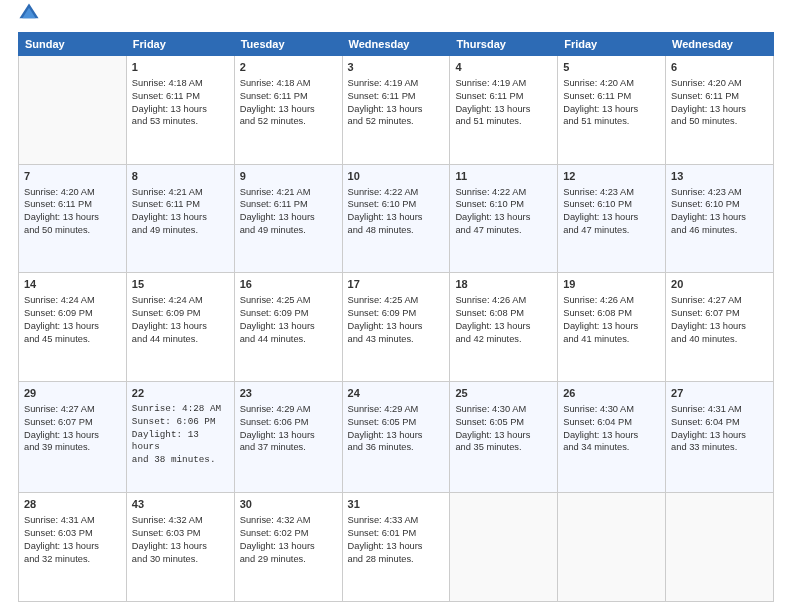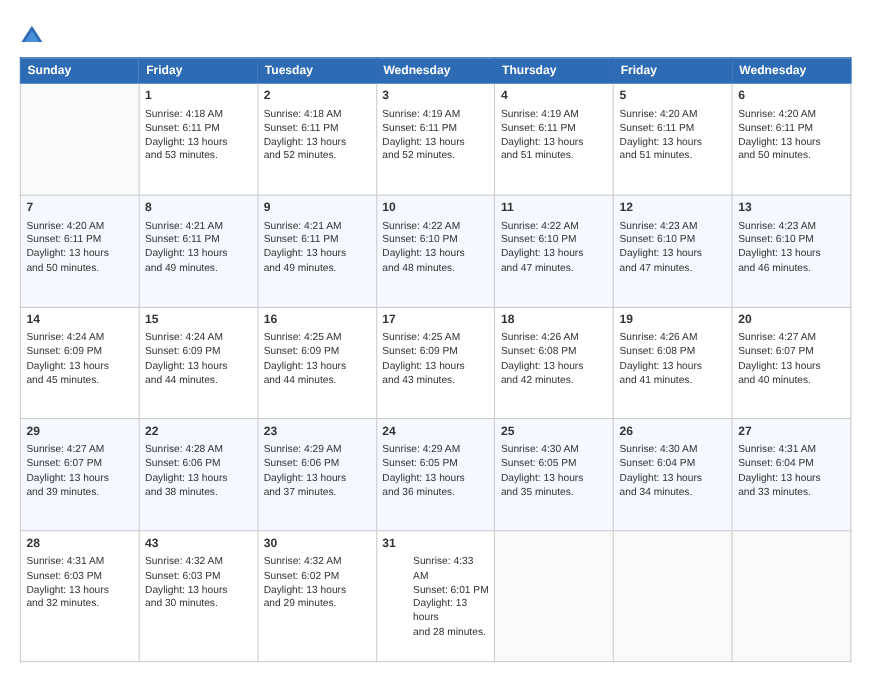--- a/index.html
+++ b/index.html
@@ -6,21 +6,21 @@
     body {
       width: 792px;
       height: 612px;
       font-family: Arial, sans-serif;
       background: #fff;
       overflow: hidden;
     }
     .page {
       width: 792px;
       height: 612px;
-      padding: 22px 18px 10px 18px;
+      padding: 2px 18px 10px 18px;
       display: flex;
       flex-direction: column;
     }
     .header {
       display: flex;
       justify-content: space-between;
       align-items: flex-start;
       margin-bottom: 8px;
     }
     .logo {
@@ -283,21 +283,21 @@
         <tr>
           <td>
             <span class="day-num">29</span>
             <div class="day-info" style="white-space: pre-line;">Sunrise: 4:27 AM
 Sunset: 6:07 PM
 Daylight: 13 hours
 and 39 minutes.</div>
           </td>
           <td>
             <span class="day-num">22</span>
-            <div class="day-info" style="white-space: pre-line;">Sunrise: 4:28 AM
+            <div class="day-info" style="white-space: pre-line; font-family: Liberation Mono, monospace;">Sunrise: 4:28 AM
 Sunset: 6:06 PM
 Daylight: 13 hours
 and 38 minutes.</div>
           </td>
           <td>
             <span class="day-num">23</span>
             <div class="day-info" style="white-space: pre-line;">Sunrise: 4:29 AM
 Sunset: 6:06 PM
 Daylight: 13 hours
 and 37 minutes.</div>
@@ -348,21 +348,21 @@
           </td>
           <td>
             <span class="day-num">30</span>
             <div class="day-info" style="white-space: pre-line;">Sunrise: 4:32 AM
 Sunset: 6:02 PM
 Daylight: 13 hours
 and 29 minutes.</div>
           </td>
           <td>
             <span class="day-num">31</span>
-            <div class="day-info" style="white-space: pre-line; margin-left: 28px;">Sunrise: 4:33 AM
+            <div class="day-info" style="white-space: pre-line;">Sunrise: 4:33 AM
 Sunset: 6:01 PM
 Daylight: 13 hours
 and 28 minutes.</div>
           </td>
           <td class="empty"></td>
           <td class="empty"></td>
           <td class="empty"></td>
         </tr>
       </tbody>
   </table>

